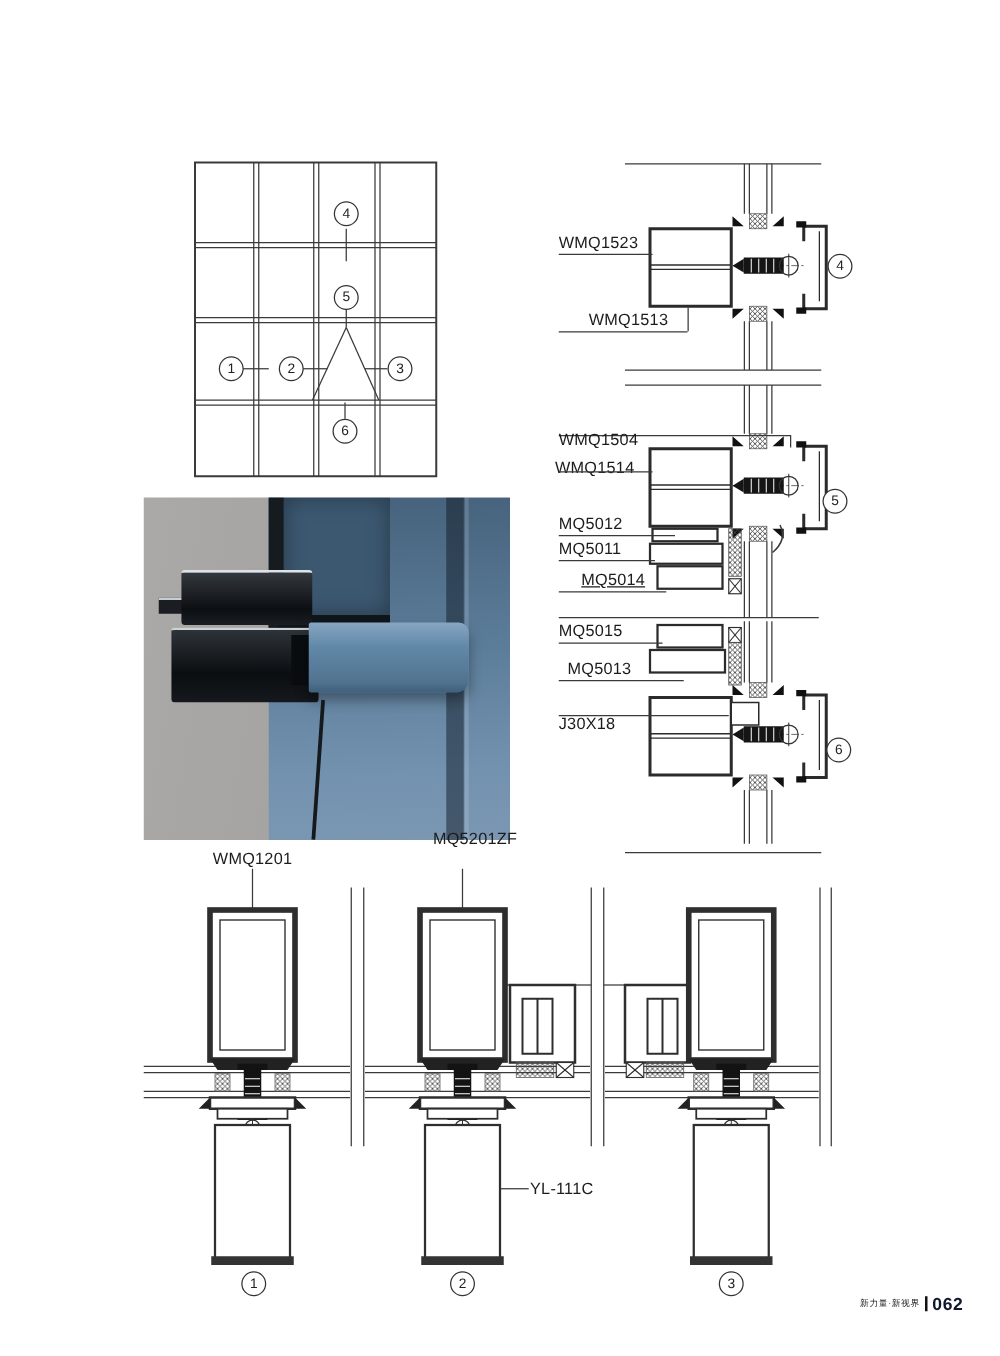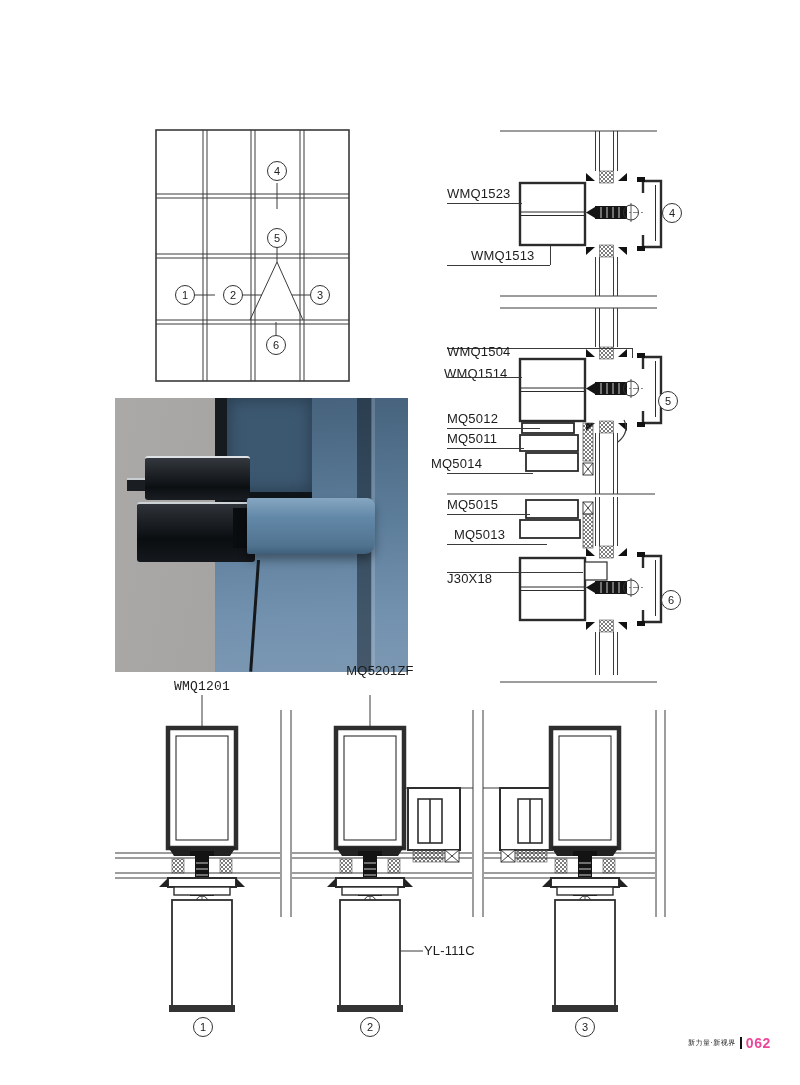--- a/index.html
+++ b/index.html
@@ -33,21 +33,21 @@
   .cap{left:120px;top:42px;width:128px;height:56px;border-radius:2px 8px 10px 2px;
        background:linear-gradient(180deg,#86a6c2,#6288a8 35%,#50738f 85%,#3f5f7b);
        box-shadow:0 6px 10px rgba(0,0,0,.35);}
   .bolt-blk{left:106px;top:52px;width:26px;height:40px;background:#0a0d10;}
   .cable{left:142px;top:162px;width:3px;height:112px;background:#15181c;
          transform:rotate(4deg);transform-origin:top center;}
   
   #footer{position:absolute;left:688px;top:1035px;display:flex;align-items:center;gap:4px;}
   #footer .tag{font-size:7px;color:#222;letter-spacing:.5px;}
   #footer .sep{width:2px;height:12px;background:#111;}
-  #footer .num{font-size:14px;font-weight:bold;color:#ec4899;letter-spacing:.5px;text-align:center;}
+  #footer .num{font-size:14px;font-weight:bold;color:#0f172a;letter-spacing:.5px;text-align:center;}
 </style>
 </head>
 <body>
 
 <div id="page">
 
   <svg style="left:140px;top:120px;" width="220" height="270" viewBox="0 0 220 270">
     <g stroke="#3a3a3a" stroke-width="1" fill="none">
       <rect x="16" y="10" width="193" height="251" stroke-width="1.6"></rect>
 
@@ -261,31 +261,31 @@
 
   <div class="lbl" style="left:444px;top:332px;margin-top:35px;">WMQ1514</div>
   <div class="lh" style="left:447px;top:348px;width:185px;"></div>
   <div class="lv" style="left:632px;top:348px;height:10px;"></div>
   <div class="lbl" style="left:447px;top:345px;">WMQ1504</div>
   <div class="lh" style="left:447px;top:377px;width:75px;"></div>
   <div class="lbl" style="left:447px;top:412px;">MQ5012</div>
   <div class="lh" style="left:447px;top:428px;width:93px;"></div>
   <div class="lbl" style="left:447px;top:432px;">MQ5011</div>
   <div class="lh" style="left:447px;top:448px;width:77px;"></div>
-  <div class="lbl" style="left:431px;top:457px;">MQ5014</div>
+  <div class="lbl" style="left:465px;top:457px;text-decoration:underline;">MQ5014</div>
   <div class="lh" style="left:447px;top:473px;width:86px;"></div>
 
   <div class="lbl" style="left:447px;top:498px;">MQ5015</div>
   <div class="lh" style="left:447px;top:514px;width:83px;"></div>
   <div class="lbl" style="left:454px;top:528px;">MQ5013</div>
   <div class="lh" style="left:447px;top:544px;width:100px;"></div>
   <div class="lbl" style="left:447px;top:572px;">J30X18</div>
   <div class="lh" style="left:447px;top:572px;width:136px;"></div>
 
-  <div class="lbl lbl-c" style="left:169px;top:680px;width:66px;font-family:Liberation Mono, monospace;">WMQ1201</div>
+  <div class="lbl lbl-c" style="left:169px;top:680px;width:66px;">WMQ1201</div>
   <div class="lbl lbl-c" style="left:342px;top:664px;width:76px;">MQ5201ZF</div>
   <div class="lbl" style="left:424px;top:944px;text-align:center;">YL-111C</div>
 
   <div class="co" style="left:175px;top:285px;">1</div>
   <div class="co" style="left:223px;top:285px;">2</div>
   <div class="co" style="left:310px;top:285px;">3</div>
   <div class="co" style="left:267px;top:161px;">4</div>
   <div class="co" style="left:267px;top:228px;">5</div>
   <div class="co" style="left:266px;top:335px;">6</div>
 

